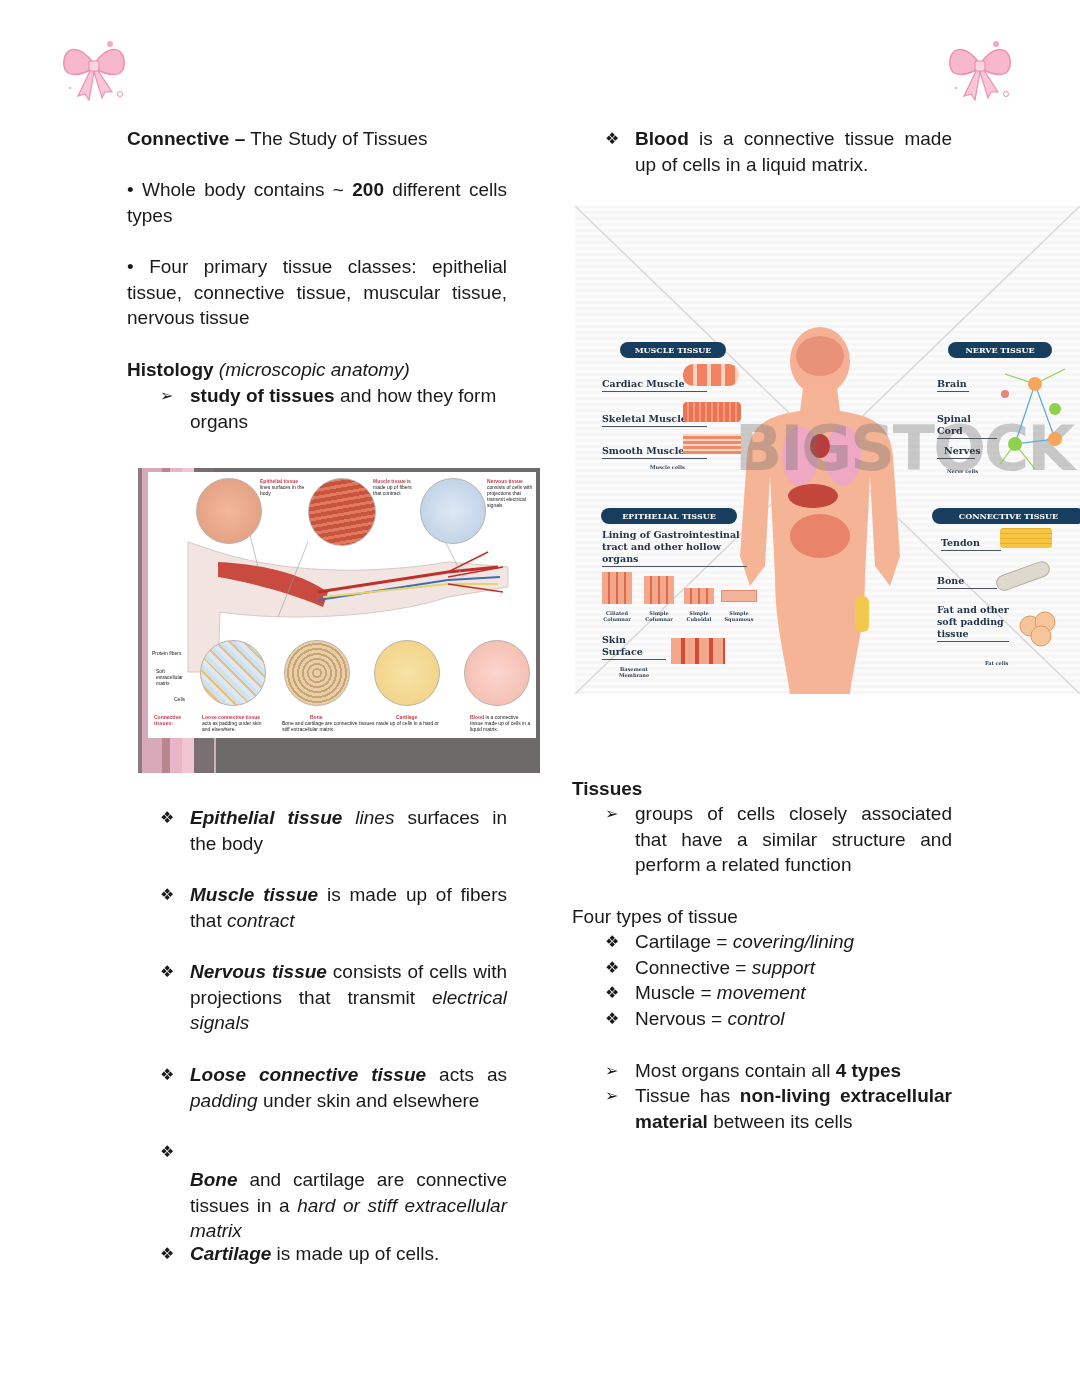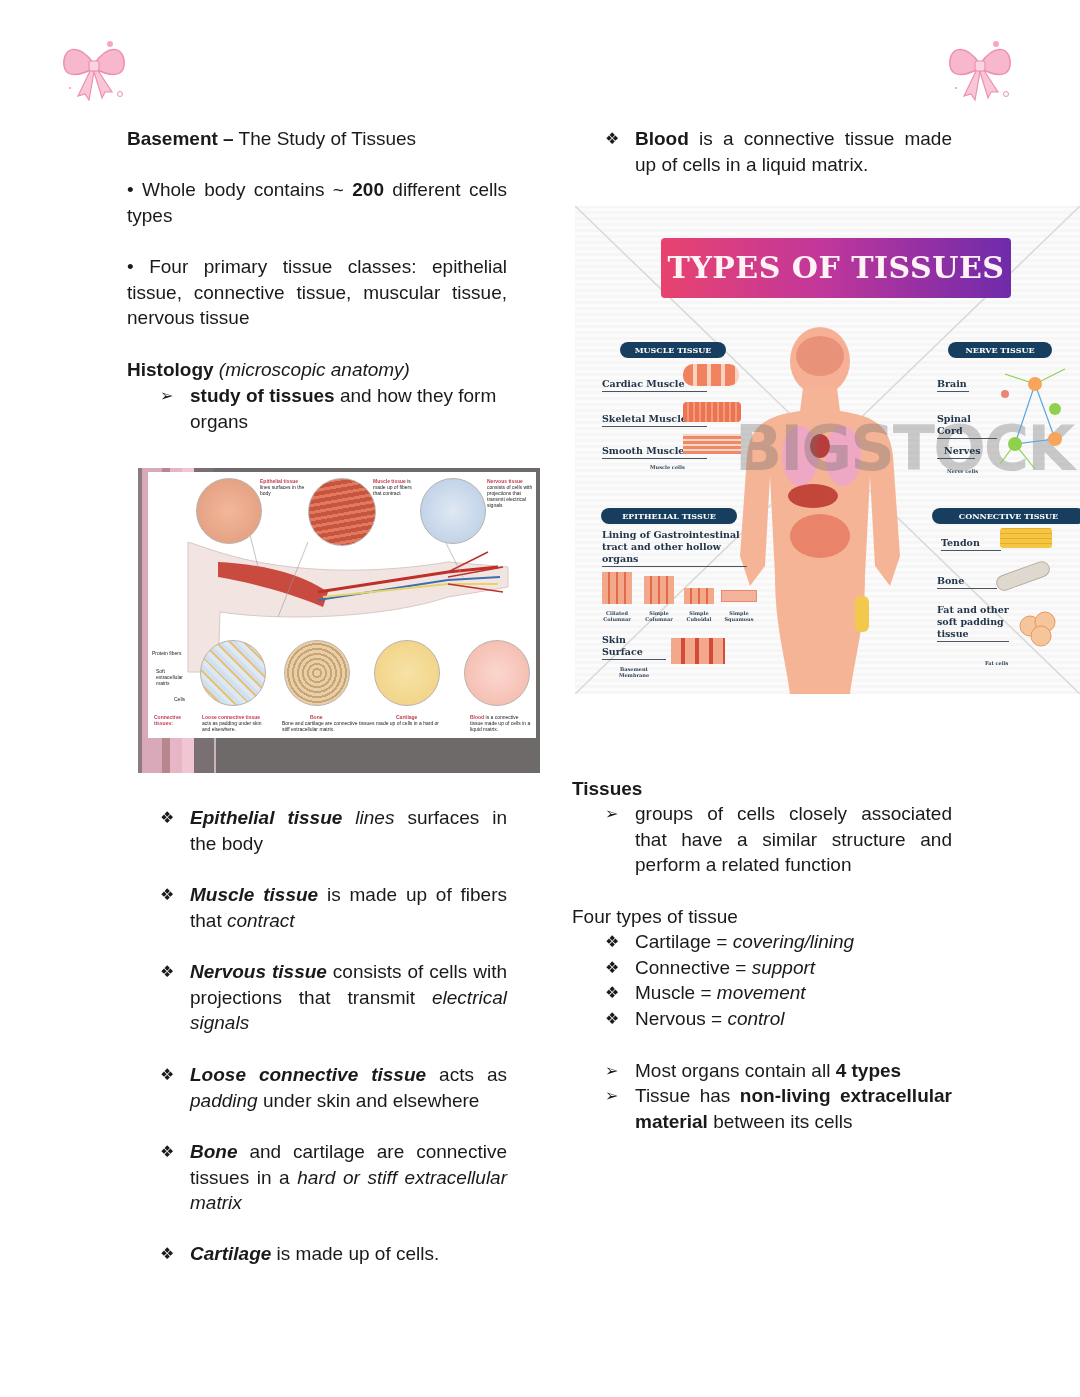--- a/index.html
+++ b/index.html
@@ -61,21 +61,21 @@
   <path d="M36 28 C20 5, 4 12, 6 30 C8 42, 22 40, 36 32 Z" fill="#f7b8cd" stroke="#ee8fb0" stroke-width="1.5"></path>
   <path d="M36 28 C52 5, 68 12, 66 30 C64 42, 50 40, 36 32 Z" fill="#f7b8cd" stroke="#ee8fb0" stroke-width="1.5"></path>
   <path d="M33 33 L20 60 L27 58 L31 64 L36 36 Z" fill="#f9c6d7" stroke="#ee8fb0" stroke-width="1.2"></path>
   <path d="M39 33 L54 56 L47 56 L44 62 L36 36 Z" fill="#f9c6d7" stroke="#ee8fb0" stroke-width="1.2"></path>
   <rect x="31" y="25" width="10" height="10" rx="2" fill="#fbd4e1" stroke="#ee8fb0" stroke-width="1.2"></rect>
   <circle cx="62" cy="58" r="2.5" fill="none" stroke="#ee8fb0"></circle>
   <circle cx="12" cy="52" r="1" fill="#ee8fb0"></circle>
 </svg>
 
 <div class="abs" style="left:127px;top:126px;width:380px;">
-  <span class="b">Basement –</span><span> The Study of Tissues</span>
+  <span class="b">Connective –</span><span> The Study of Tissues</span>
 </div>
 
 <div class="abs justify" style="left:127px;top:177px;width:380px;">
   <span>• Whole body contains ~ </span><span class="b">200</span><span> different cells types</span>
 </div>
 
 <div class="abs justify" style="left:127px;top:254px;width:380px;">• Four primary tissue classes: epithelial tissue, connective tissue, muscular tissue, nervous tissue</div>
 
 <div class="abs" style="left:127px;top:357px;width:380px;">
   <span class="b">Histology</span><span class="i"> (microscopic anatomy)</span>
@@ -136,39 +136,38 @@
     <div class="bullet-row" style="left: 160px; top: 959px; width: 347px;">
       <span class="mark">❖</span>
       <span class="txt justify" style="width: 317px;"><span class="b i">Nervous tissue</span><span> consists of cells with projections that transmit </span><span class="i">electrical signals</span></span>
     </div>
     <div class="bullet-row" style="left: 160px; top: 1062px; width: 347px;">
       <span class="mark">❖</span>
       <span class="txt justify" style="width: 317px;"><span class="b i">Loose connective tissue</span><span> acts as </span><span class="i">padding</span><span> under skin and elsewhere</span></span>
     </div>
     <div class="bullet-row" style="left: 160px; top: 1139px; width: 347px;">
       <span class="mark">❖</span>
-      <span class="txt justify" style="width: 317px;"><span class="b i">Bone</span><span> and cartilage are connective tissues in a </span><span class="i">hard or stiff extracellular matrix</span></span>
+      <span class="txt justify" style="width: 317px; margin-top: 28px;"><span class="b i">Bone</span><span> and cartilage are connective tissues in a </span><span class="i">hard or stiff extracellular matrix</span></span>
     </div>
     <div class="bullet-row" style="left: 160px; top: 1241px; width: 347px;">
       <span class="mark">❖</span>
       <span class="txt justify" style="width: 317px;"><span class="b i">Cartilage</span><span> is made up of cells.</span></span>
     </div>
   </div>
 
 <div class="bullet-row justify" style="left:605px;top:126px;width:347px;">
   <span class="mark">❖</span>
   <span class="txt justify"><span class="b">Blood</span><span> is a connective tissue made up of cells in a liquid matrix.</span></span>
 </div>
 
 <div class="fig2">
   <svg class="abs" style="left:0;top:0;" width="505" height="488">
     <line x1="0" y1="0" x2="505" y2="488" stroke="#d9d9d9" stroke-width="1.5"></line>
     <line x1="505" y1="0" x2="0" y2="488" stroke="#d9d9d9" stroke-width="1.5"></line>
   </svg>
-  <div class="banner">TYPES OF TISSUES</div>
 
   <svg class="abs" style="left:150px;top:120px;" width="210" height="368">
     <ellipse cx="95" cy="35" rx="30" ry="34" fill="#f5b095"></ellipse>
     <path d="M78 62 L112 62 L115 85 C150 90, 165 100, 168 130 L175 230 L165 260 L150 240 L145 150 L140 250 C140 300, 130 330, 125 368 L65 368 C60 330, 50 300, 50 250 L45 150 L40 240 L25 260 L15 230 L22 130 C25 100, 40 90, 75 85 Z" fill="#f6b496"></path>
     <ellipse cx="75" cy="130" rx="18" ry="30" fill="#eea8c4"></ellipse>
     <ellipse cx="118" cy="130" rx="18" ry="30" fill="#eea8c4"></ellipse>
     <ellipse cx="95" cy="120" rx="10" ry="12" fill="#b93c3c"></ellipse>
     <ellipse cx="88" cy="170" rx="25" ry="12" fill="#c2473a"></ellipse>
     <ellipse cx="95" cy="210" rx="30" ry="22" fill="#e9846a"></ellipse>
     <ellipse cx="95" cy="30" rx="24" ry="20" fill="#e9927a"></ellipse>

